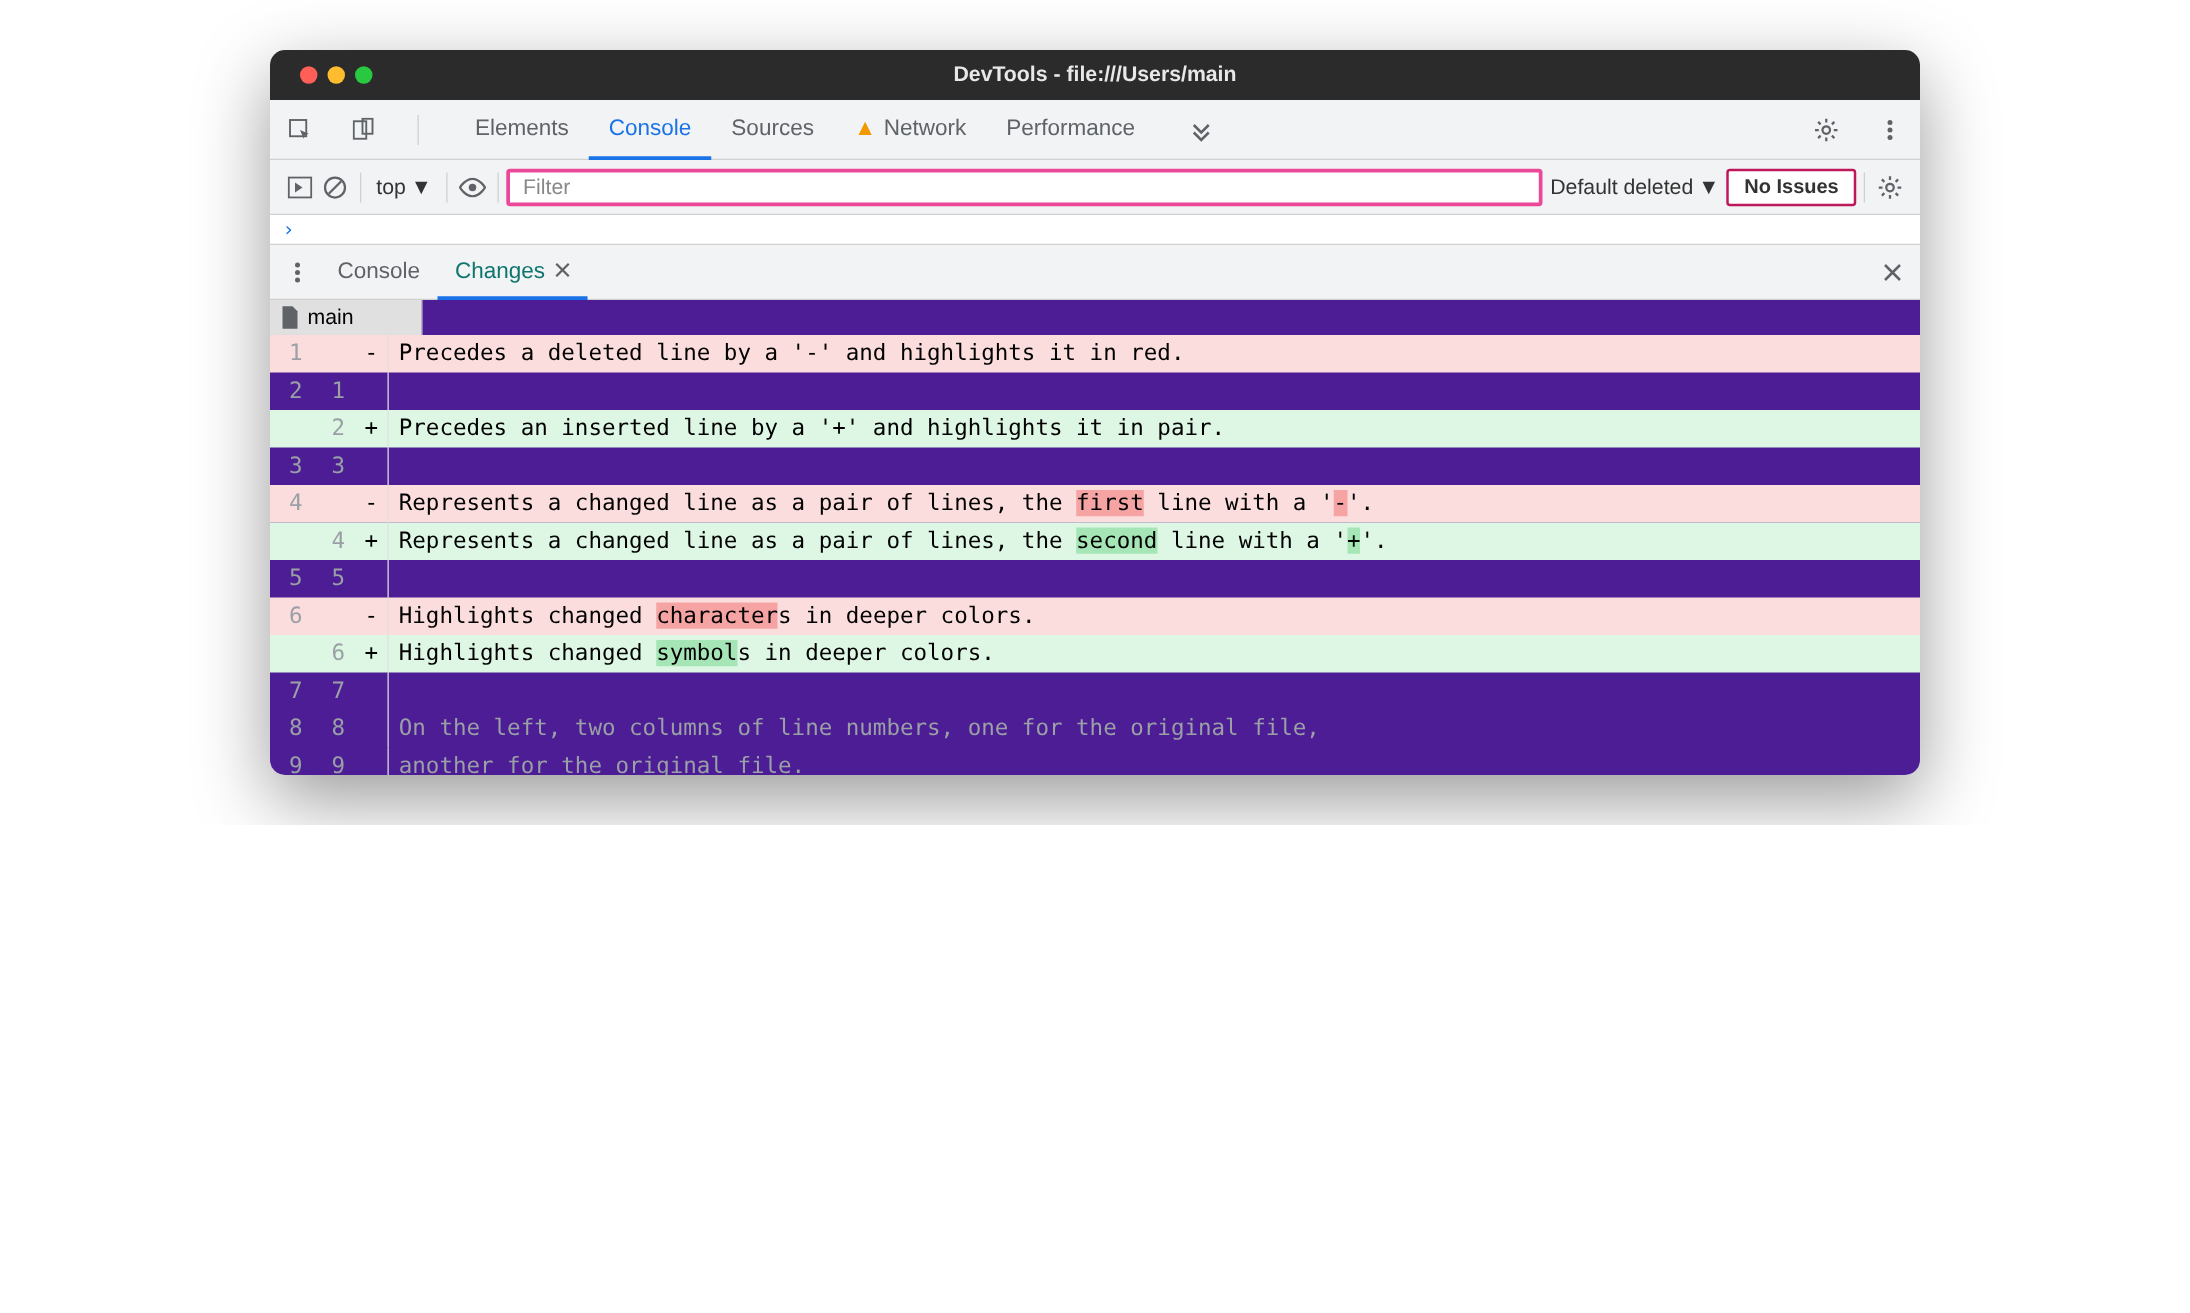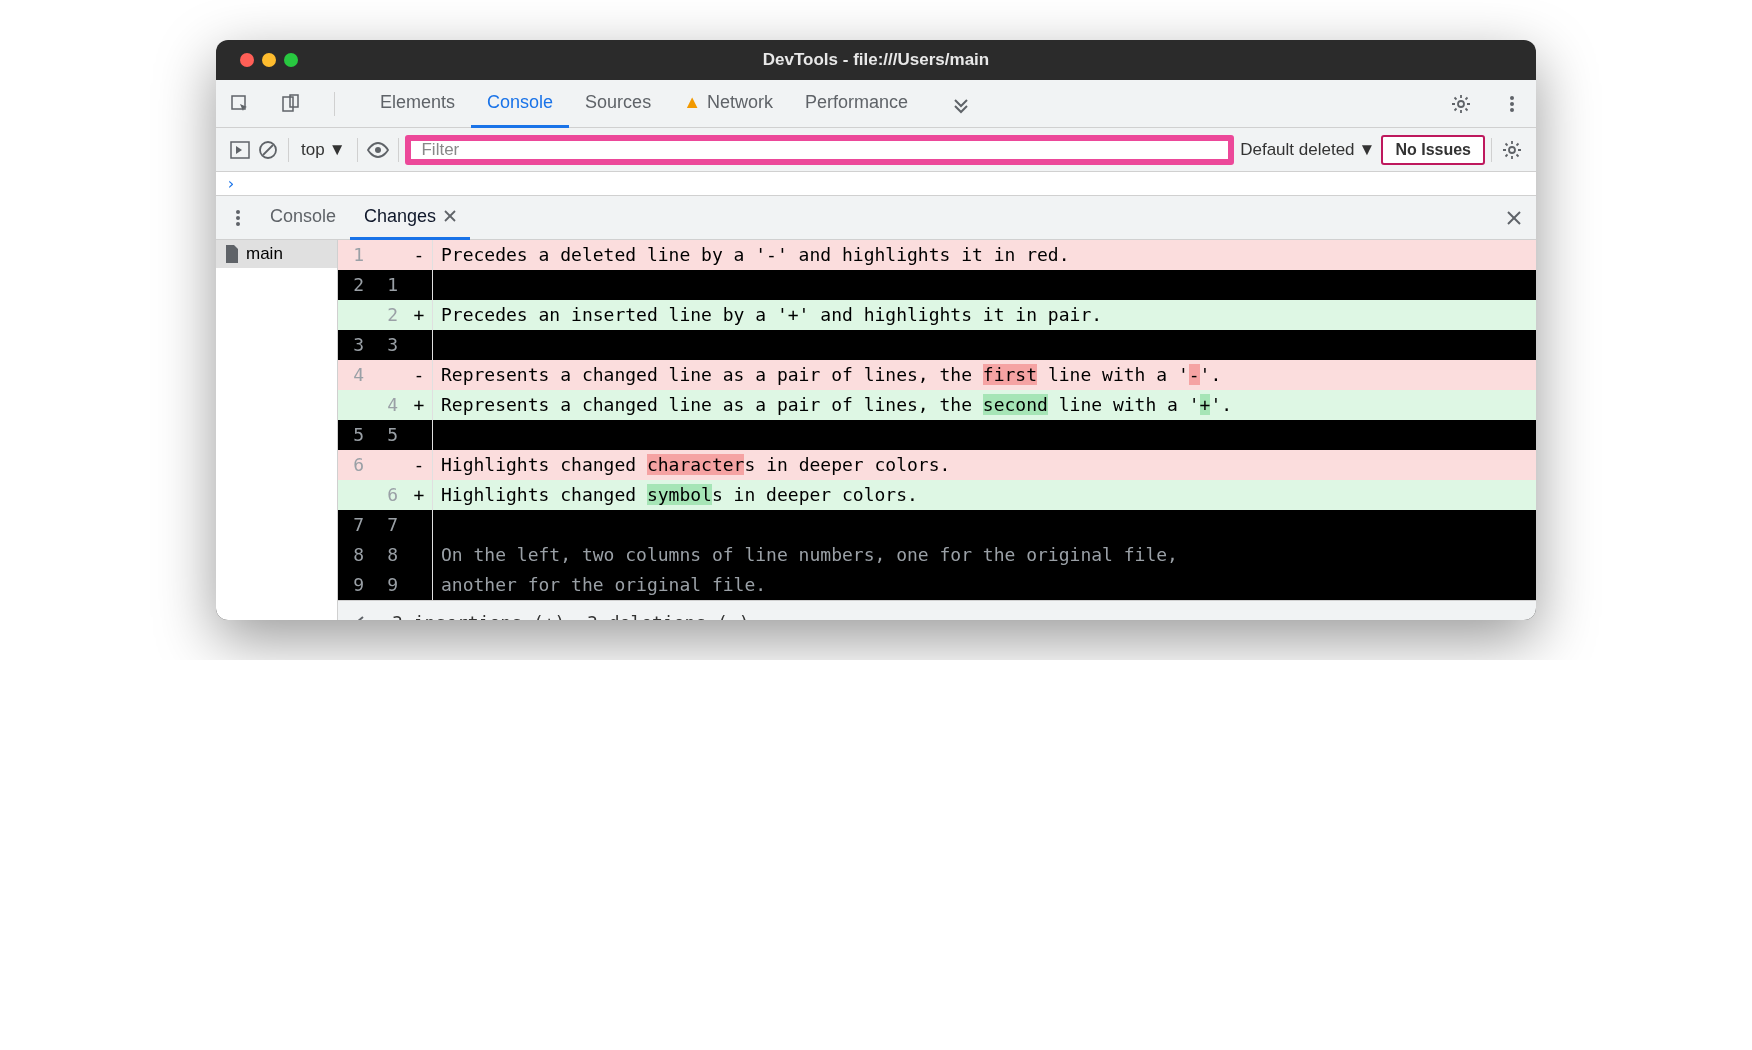--- a/index.html
+++ b/index.html
@@ -80,21 +80,21 @@
   }
   .dropdown {
     display: flex; align-items: center; gap: 4px;
     font-size: 17px; color: #333;
     cursor: pointer;
     padding: 2px 6px;
   }
   .filter-input {
     flex: 1;
     height: 30px;
-    border: 6px solid #ec4899;
+    border: 3px solid #ec4899;
     border-radius: 3px;
     padding: 0 10px;
     font-size: 17px;
     color: #ec4899;
     background: #fff;
   }
   .filter-input::placeholder { color: #888; }
   .btn-outline {
     height: 30px;
     padding: 0 12px;
@@ -127,33 +127,34 @@
   }
   .drawer-tab {
     padding: 0 14px;
     height: 44px;
     display: flex; align-items: center; gap: 8px;
     font-size: 18px;
     color: #5f6368;
     cursor: pointer;
     border-bottom: 3px solid transparent;
   }
-  .drawer-tab.active { color: #0f172a; border-bottom-color: #1a73e8; font-weight: 500; }
+  .drawer-tab.active { color: #0f766e; border-bottom-color: #1a73e8; font-weight: 500; }
   .drawer-close {
     margin-left: auto;
     width: 36px; height: 36px;
     display: flex; align-items: center; justify-content: center;
     font-size: 20px; color: #5f6368;
     cursor: pointer;
   }
   
   .panel-body {
     display: flex;
     height: 380px;
-    background: #000000;
+    background: #4c1d95;
+    flex-direction: column;
   }
   .file-tree {
     width: 122px;
     border-right: 1px solid #d0d0d0;
     background: #fff;
   }
   .file-item {
     display: flex; align-items: center; gap: 6px;
     padding: 4px 8px;
     font-size: 17px;

